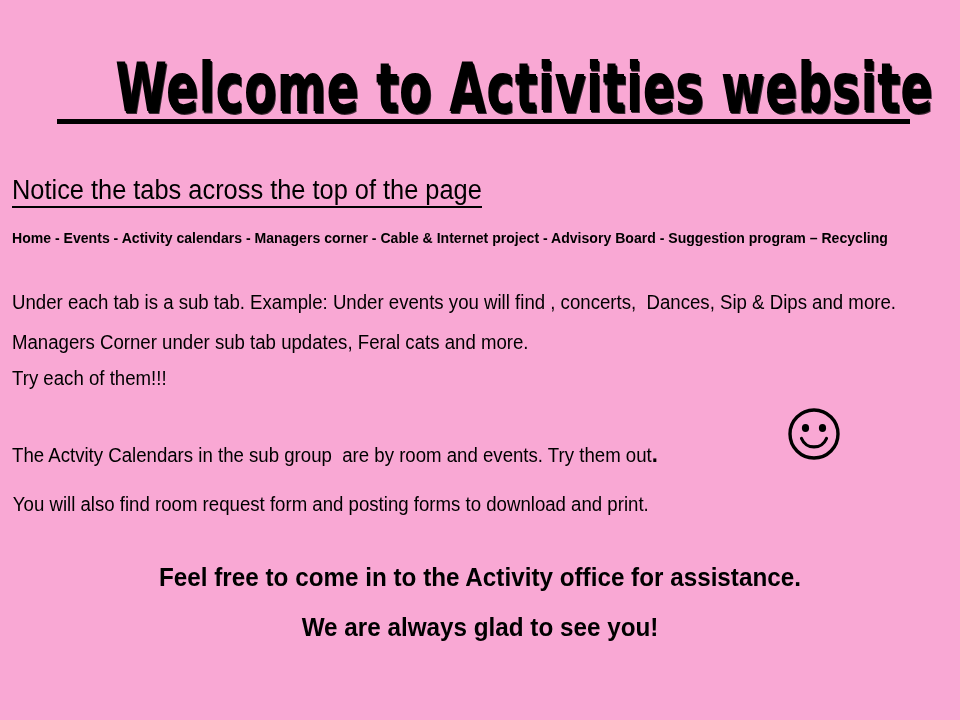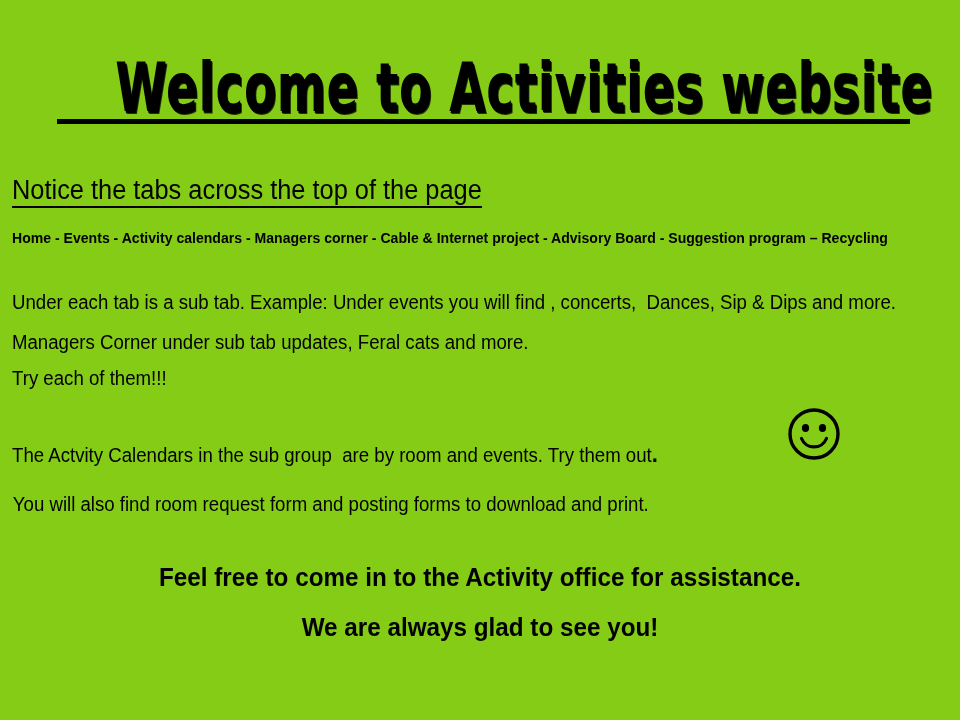--- a/index.html
+++ b/index.html
@@ -12,21 +12,21 @@
     background: #FFFF00;
     font-family: "Liberation Sans", sans-serif;
     color: #000000;
     overflow: hidden;
   }
 
   #slide {
     position: relative;
     width: 960px;
     height: 720px;
-    background: #84cc16;
+    background: #f9a8d4;
   }
 
   
   .title-block {
     position: absolute;
     left: 0;
     top: 52px;
     width: 960px;
     text-align: center;
   }

